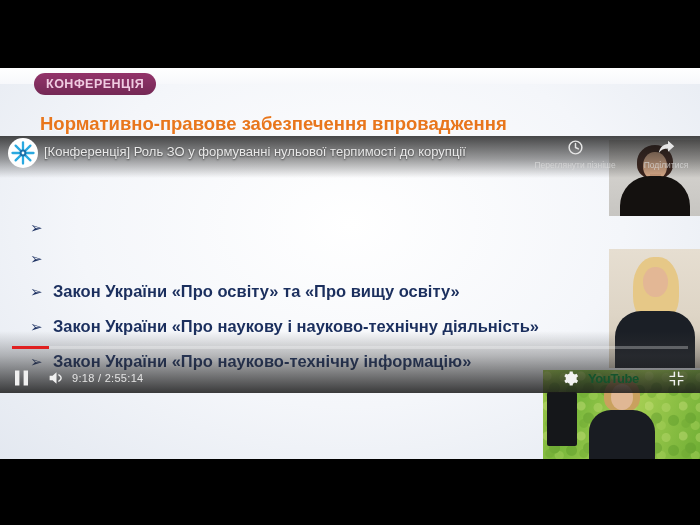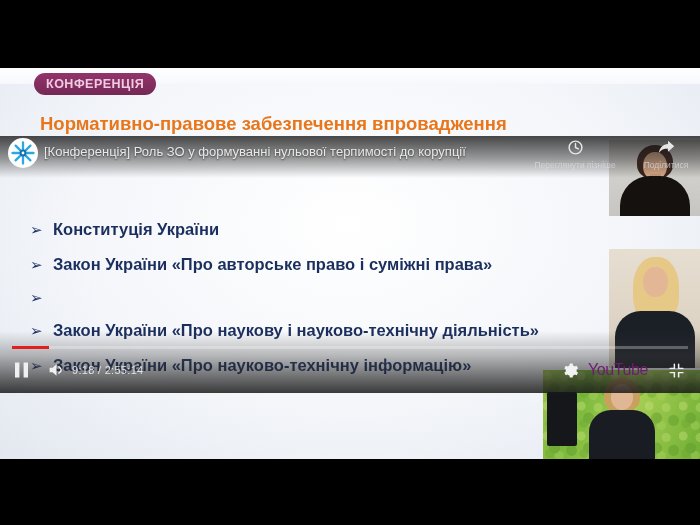--- a/index.html
+++ b/index.html
@@ -126,27 +126,27 @@
   #bottom-gradient{ position:absolute; left:0; bottom:66px; width:700px; height:62px;
                     background:linear-gradient(0deg, rgba(25,25,25,.85) 0%,
                                                      rgba(60,60,60,.35) 60%,
                                                      rgba(80,80,80,0) 100%);
                     pointer-events:none; }
   #progress-track{ position:absolute; left:12px; bottom:110px; width:676px; height:3px;
                    background:rgba(255,255,255,.28); }
   #progress-fill{ position:absolute; left:0; top:0; height:3px; width:5.5%;
                   background:#e02020; }
   #controls{ position:absolute; left:0; bottom:72px; width:700px; height:34px; }
-  .ctrl{ position:absolute; top:0; height:34px; display:flex; align-items:center;
+  .ctrl{ position:absolute; top:8px; height:34px; display:flex; align-items:center;
          color:#e9e9e9; }
   #play-pause{ left:14px; }
   #volume-btn{ left:48px; }
   #time-display{ left:72px; font-size:11px; color:#e3e3e3; letter-spacing:.3px; }
   #settings-btn{ left:562px; }
-  #yt-watermark{ left:588px; color:#701a75; font-weight:normal; font-size:16px;
+  #yt-watermark{ left:588px; color:#14532d; font-weight:bold; font-size:13px;
                  letter-spacing:-.4px; }
   #size-btn{ left:668px; }
 
   
   #bar-top{ position:absolute; left:0; top:0; width:700px; height:68px; background:#000; }
   #bar-bottom{ position:absolute; left:0; top:459px; width:700px; height:66px; background:#000; }
 
   svg{ display:block; }
 </style>
 </head>
@@ -161,28 +161,27 @@
 
       <div id="conf-chip">КОНФЕРЕНЦІЯ</div>
 
       <div id="slide-heading">
         <span class="l1">Нормативно-правове   забезпечення   впровадження</span>
       </div>
 
       <div id="bullets">
         <div class="bullet">
           <span class="arrow">➢</span>
-          <span class="btxt">Конституція України</span>
-        </div>
-        <div class="bullet">
-          <span class="arrow">➢</span>
-          <span class="btxt">Закон України «Про авторське право і суміжні права»</span>
-        </div>
-        <div class="bullet">
-          <span class="arrow">➢</span>
+        </div>
+        <div class="bullet">
+          <span class="arrow">➢</span>
+        </div>
+        <div class="bullet">
+          <span class="arrow">➢</span>
+          <span class="btxt">Закон України «Про освіту» та «Про вищу освіту»</span>
         </div>
         <div class="bullet">
           <span class="arrow">➢</span>
           <span class="btxt">Закон України «Про наукову і науково-технічну діяльність»</span>
         </div>
         <div class="bullet">
           <span class="arrow">➢</span>
           <span class="btxt">Закон України «Про науково-технічну інформацію»</span>
         </div>
       </div>

